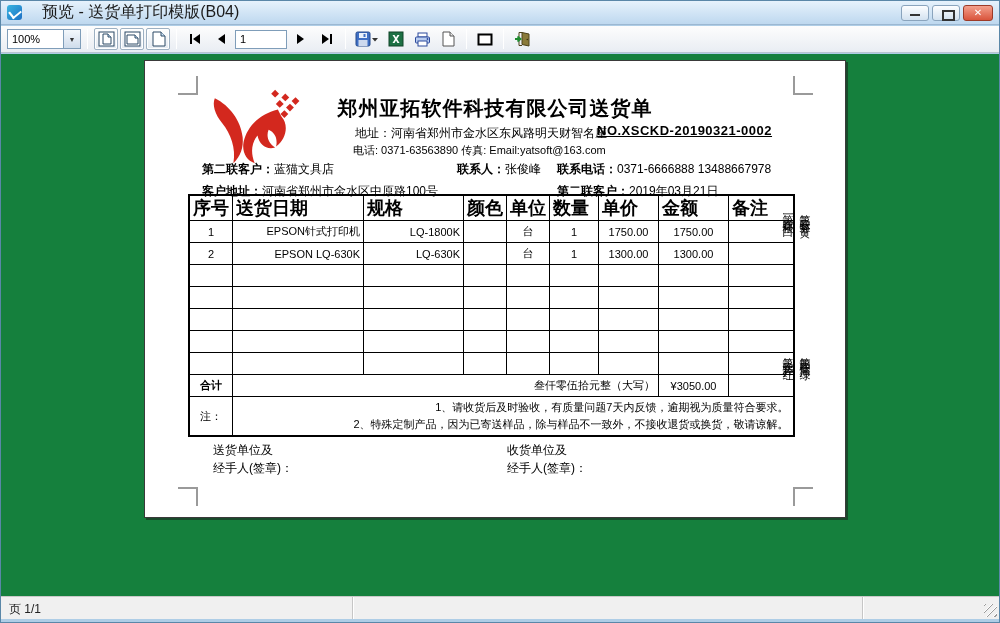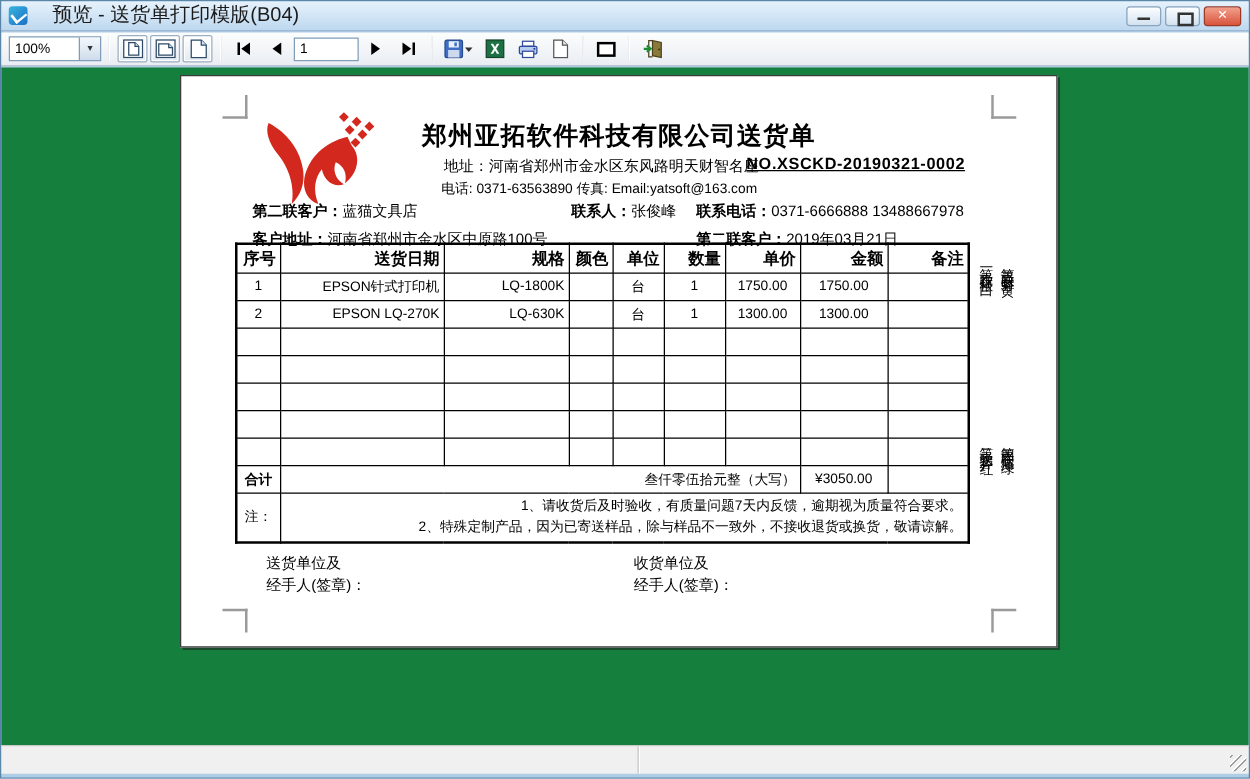--- a/index.html
+++ b/index.html
@@ -59,21 +59,21 @@
   .addr-line { position:absolute; left:210px; top:64px; font-size:12px; color:#000; }
   .order-no  { position:absolute; left:452px; top:62px; font-size:13px; font-weight:bold; letter-spacing:.5px;text-decoration:underline; }
   .phone-line{ position:absolute; left:208px; top:82px; font-size:11px; }
   .cust { position:absolute; font-size:12px; }
   .cust b { font-weight:bold; }
   
   .items-wrap { position:absolute; left:43px; top:133px; }
   table.items { border-collapse:collapse; table-layout:fixed; border:2px solid #000; }
   table.items td, table.items th { border:1px solid #000; font-size:11px; padding:0 3px; overflow:hidden;
     white-space:nowrap; height:22px; font-weight:normal; }
-  table.items th { font-size:13px; font-weight:bold; text-align:right; height:23px; }
+  table.items th { font-size:18px; font-weight:bold; text-align:left; height:23px; }
   table.items td.c { text-align:center; }
   table.items td.l { text-align:right; }
   table.items td.bold { font-weight:bold; }
   table.items tr.notes-tr td { height:38px; white-space:normal; }
   table.items td.notes { font-size:11px; line-height:17px; padding:2px 4px; }
   
   .strip { position:absolute; writing-mode:vertical-rl; text-orientation:mixed;
     font-size:11px; letter-spacing:2px; color:#000; }
   
   .sig { position:absolute; font-size:12px; line-height:18px; }
@@ -267,21 +267,21 @@
                 <td class="l">LQ-1800K</td>
                 <td class="c"></td>
                 <td class="c">台</td>
                 <td class="c">1</td>
                 <td class="c">1750.00</td>
                 <td class="c">1750.00</td>
                 <td class="c"></td>
               </tr>
               <tr>
                 <td class="c">2</td>
-                <td class="l">EPSON LQ-270K</td>
+                <td class="l">EPSON LQ-630K</td>
                 <td class="l">LQ-630K</td>
                 <td class="c"></td>
                 <td class="c">台</td>
                 <td class="c">1</td>
                 <td class="c">1300.00</td>
                 <td class="c">1300.00</td>
                 <td class="c"></td>
               </tr>
               <tr>
                 <td></td>
@@ -365,18 +365,19 @@
         <div>经手人(签章)：</div>
       </div>
       <div class="sig" style="left:362px; top:380px;">
         <div>收货单位及</div>
         <div>经手人(签章)：</div>
       </div>
     </div>
   </div>
 
   <div class="statusbar">
+    <div class="spanel p1">页 1/1</div>
     <div class="spanel p2"></div>
     <div class="spanel p3">
       <div class="grip"></div>
     </div>
   </div>
 </div>
 
 </body></html>

